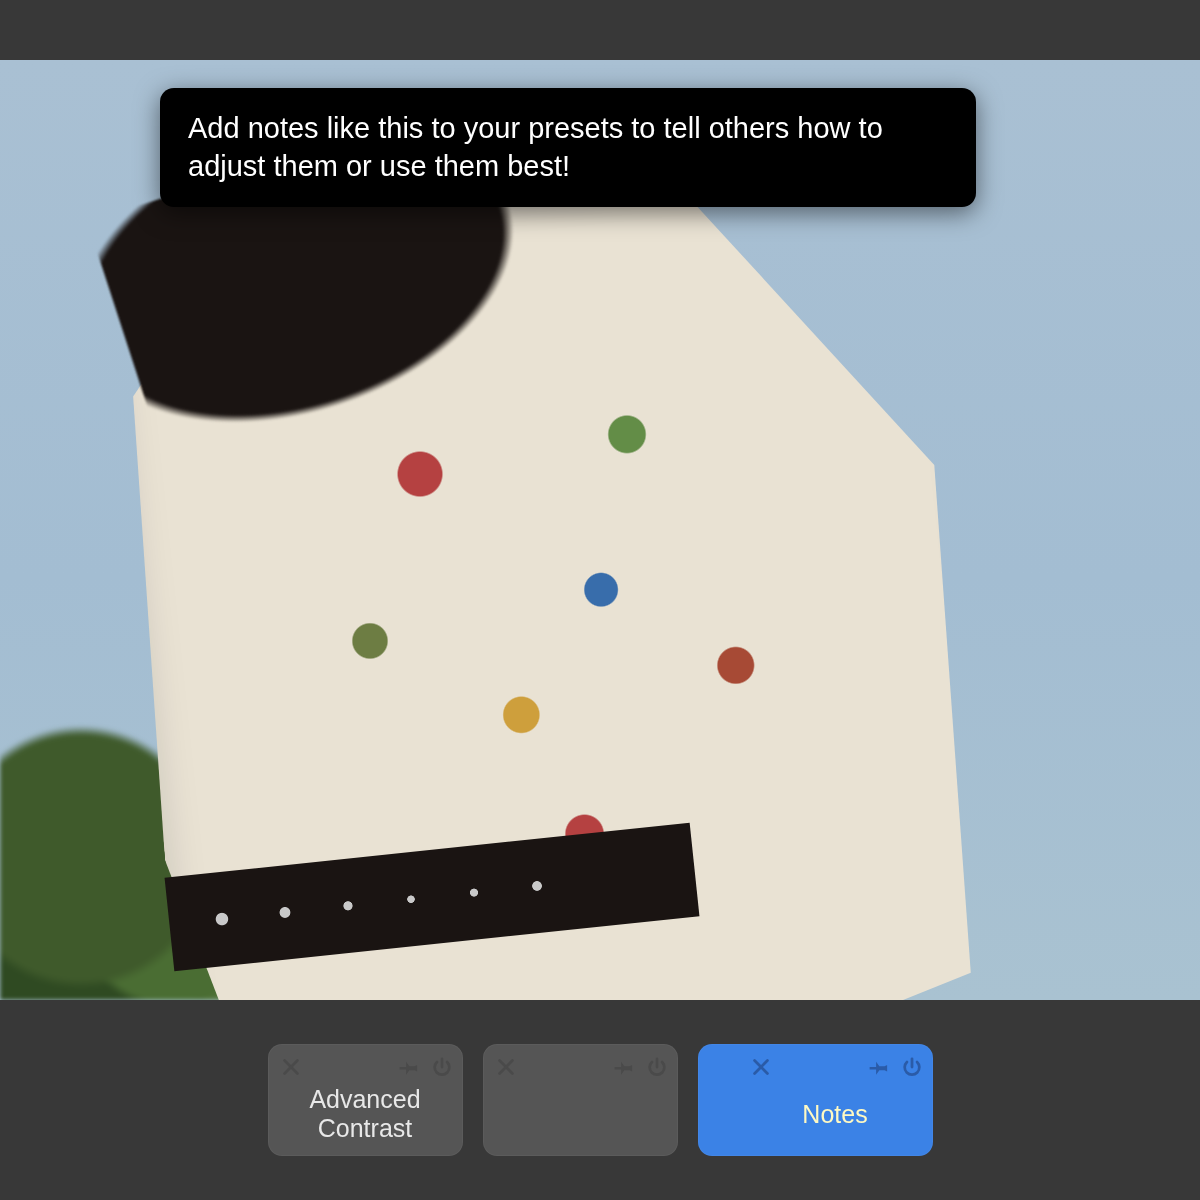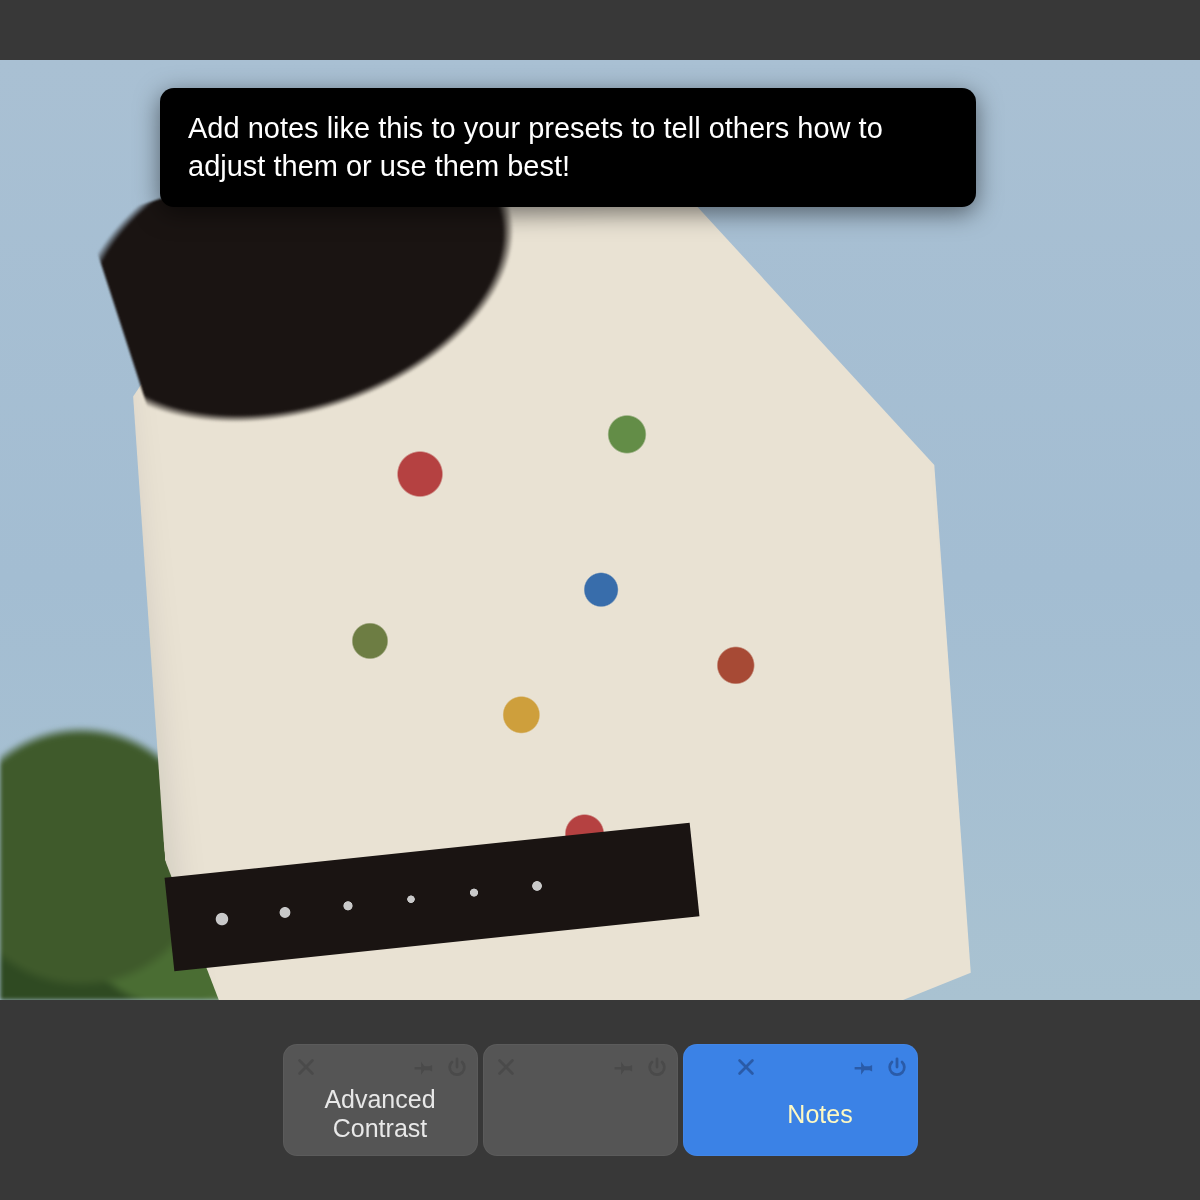--- a/index.html
+++ b/index.html
@@ -54,21 +54,21 @@
       radial-gradient(circle at 58% 50%,#c9c9c9 0 1.2%,transparent 1.4%),
       radial-gradient(circle at 70% 50%,#c9c9c9 0 1.2%,transparent 1.4%),
       linear-gradient(#1a1412,#1a1412);
     transform:rotate(-6deg);}
   
   .tooltip{position:absolute;left:160px;top:28px;width:760px;
     background:var(--tooltip-bg);color:var(--tooltip-text);
     font-size:29px;line-height:1.3;padding:22px 28px;border-radius:14px;
     box-shadow:0 6px 24px rgba(0,0,0,.5);}
   
-  .toolrow{height:200px;background:var(--panel);display:flex;align-items:center;justify-content:center;gap:5px;}
+  .toolrow{height:200px;background:var(--panel);display:flex;align-items:center;justify-content:center;gap:20px;}
   .tile{width:195px;height:112px;border-radius:14px;background:var(--tile);color:var(--tile-text);
     display:flex;flex-direction:column;justify-content:flex-start;position:relative;
     box-shadow:inset 0 0 0 1px rgba(255,255,255,.04);cursor:pointer;}
   .tile.active{background:var(--tile-active);color:#fef9c3;padding-left:40px;}
   .tile .icons{display:flex;justify-content:space-between;align-items:center;padding:6px 10px 0 12px;height:34px;}
   .tile .icons .right{display:flex;gap:10px;align-items:center;}
   .tile .label{flex:1;display:flex;align-items:center;justify-content:center;text-align:center;
     font-size:25px;line-height:1.15;padding:0 10px 12px 10px;}
   .ico{width:22px;height:22px;display:inline-flex;align-items:center;justify-content:center;color:var(--tile-icon);}
   .tile.active .ico{color:var(--tile-icon-active);}

